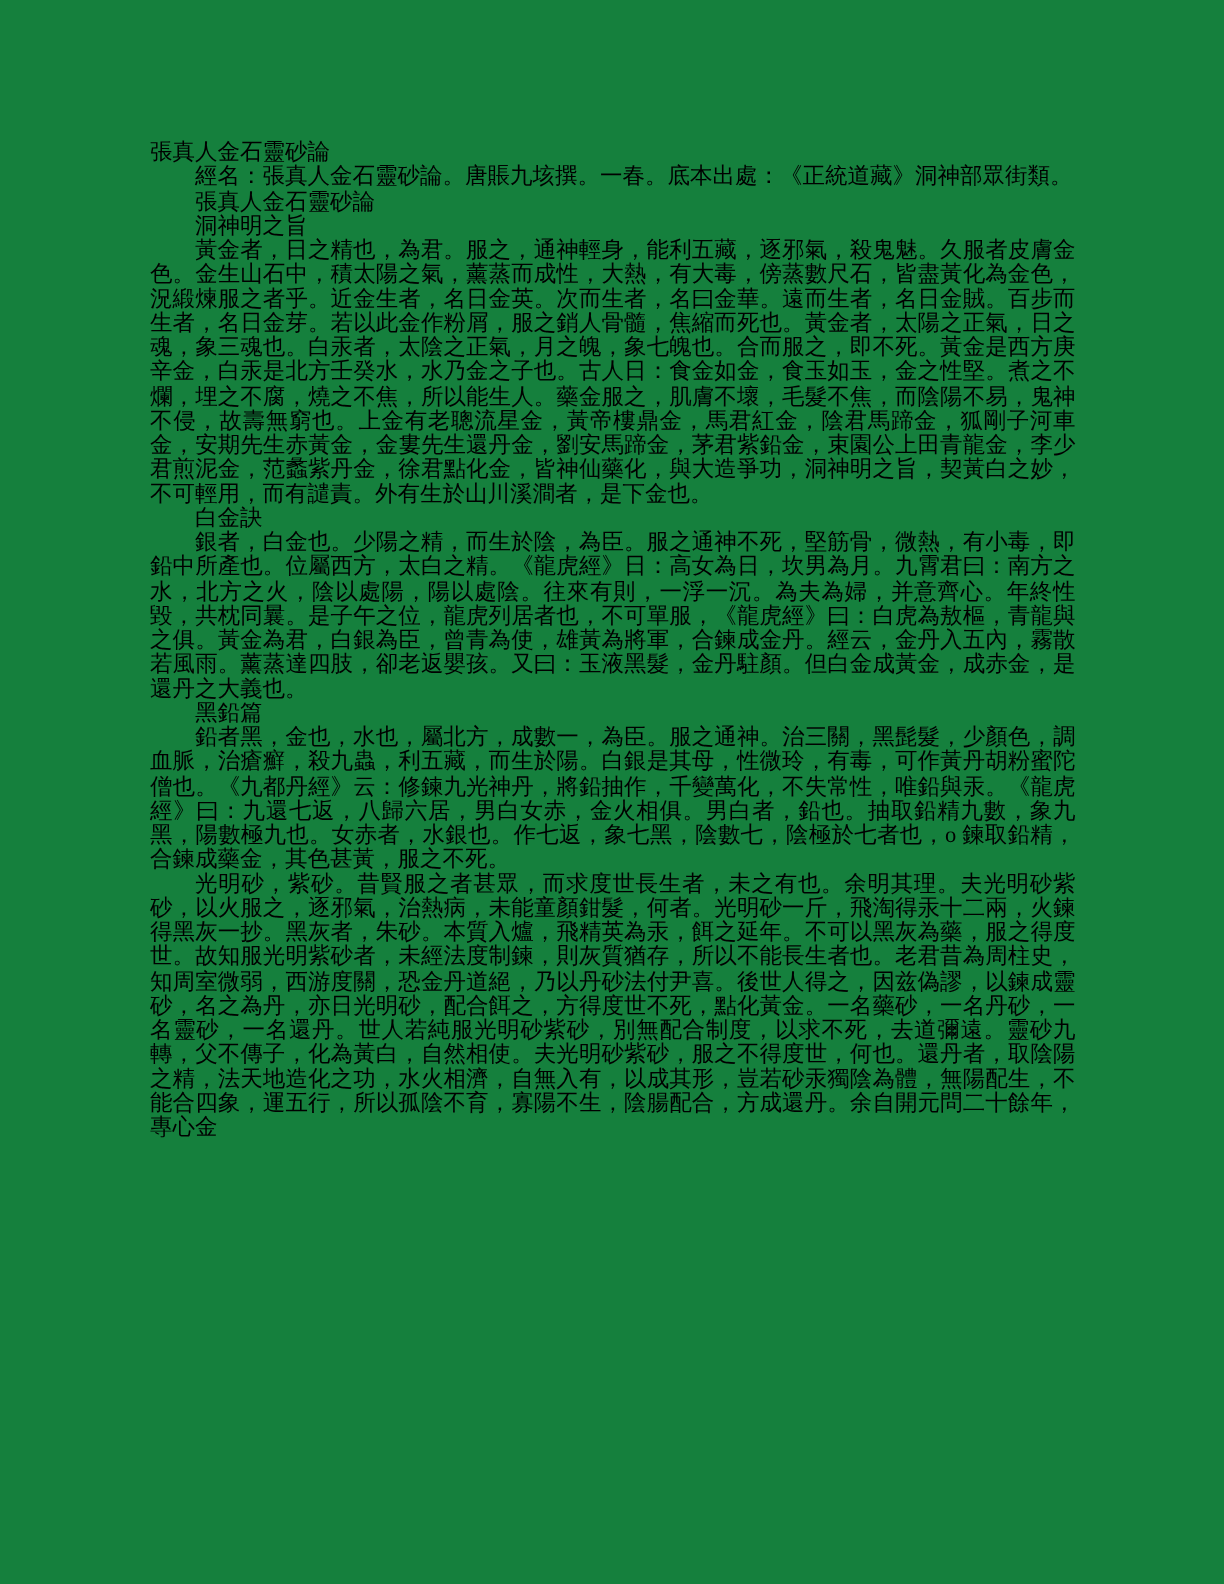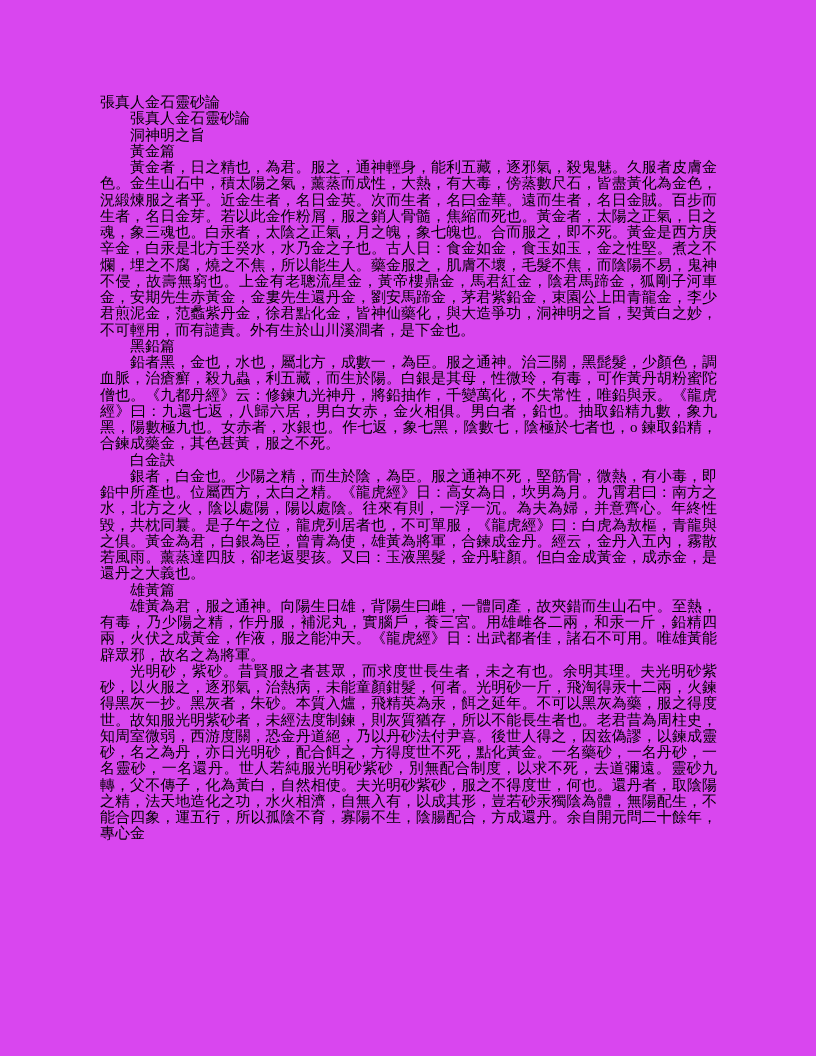--- a/index.html
+++ b/index.html
@@ -5,21 +5,21 @@
   html, body {
     margin: 0;
     padding: 0;
     background: #ffffff;
   }
   .page {
     position: relative;
     width: 816px;
     height: 1056px;
     margin: 0 auto;
-    background: #d946ef;
+    background: #15803d;
     box-sizing: border-box;
     padding: 94px 99px 0 100px;
     overflow: hidden;
   }
   .doc {
     font-family: "Liberation Serif", "DejaVu Serif", serif;
     font-size: 15px;
     line-height: 16.25px;
     color: #000000;
     text-align: justify;
@@ -36,43 +36,39 @@
   }
 </style>
 </head>
 <body>
 
 <div class="page">
   <div class="doc">
 
     <p class="no-indent">張真人金石靈砂論</p>
 
+    <p>經名：張真人金石靈砂論。唐賬九垓撰。一春。底本出處：《正統道藏》洞神部眾街類。</p>
 
     <p>張真人金石靈砂論</p>
 
     <p>洞神明之旨</p>
 
     <div>
-      <p>黃金篇</p>
       <p>黃金者，日之精也，為君。服之，通神輕身，能利五藏，逐邪氣，殺鬼魅。久服者皮膚金色。金生山石中，積太陽之氣，薰蒸而成性，大熱，有大毒，傍蒸數尺石，皆盡黃化為金色，況緞煉服之者乎。近金生者，名日金英。次而生者，名曰金華。遠而生者，名日金賊。百步而生者，名日金芽。若以此金作粉屑，服之銷人骨髓，焦縮而死也。黃金者，太陽之正氣，日之魂，象三魂也。白汞者，太陰之正氣，月之魄，象七魄也。合而服之，即不死。黃金是西方庚辛金，白汞是北方壬癸水，水乃金之子也。古人日：食金如金，食玉如玉，金之性堅。煮之不爛，埋之不腐，燒之不焦，所以能生人。藥金服之，肌膚不壞，毛髮不焦，而陰陽不易，鬼神不侵，故壽無窮也。上金有老聰流星金，黃帝樓鼎金，馬君紅金，陰君馬蹄金，狐剛子河車金，安期先生赤黃金，金婁先生還丹金，劉安馬蹄金，茅君紫鉛金，束園公上田青龍金，李少君煎泥金，范蠡紫丹金，徐君點化金，皆神仙藥化，與大造爭功，洞神明之旨，契黃白之妙，不可輕用，而有譴責。外有生於山川溪澗者，是下金也。</p>
-    </div>
-
-    <div>
-      <p>黑鉛篇</p>
-      <p>鉛者黑，金也，水也，屬北方，成數一，為臣。服之通神。治三關，黑髭髮，少顏色，調血脈，治瘡癬，殺九蟲，利五藏，而生於陽。白銀是其母，性微玲，有毒，可作黃丹胡粉蜜陀僧也。《九都丹經》云：修鍊九光神丹，將鉛抽作，千變萬化，不失常性，唯鉛與汞。《龍虎經》曰：九還七返，八歸六居，男白女赤，金火相俱。男白者，鉛也。抽取鉛精九數，象九黑，陽數極九也。女赤者，水銀也。作七返，象七黑，陰數七，陰極於七者也，o 鍊取鉛精，合鍊成藥金，其色甚黃，服之不死。</p>
     </div>
 
     <div>
       <p>白金訣</p>
       <p>銀者，白金也。少陽之精，而生於陰，為臣。服之通神不死，堅筋骨，微熱，有小毒，即鉛中所產也。位屬西方，太白之精。《龍虎經》日：高女為日，坎男為月。九霄君曰：南方之水，北方之火，陰以處陽，陽以處陰。往來有則，一浮一沉。為夫為婦，并意齊心。年終性毀，共枕同曩。是子午之位，龍虎列居者也，不可單服，《龍虎經》曰：白虎為敖樞，青龍與之俱。黃金為君，白銀為臣，曾青為使，雄黃為將軍，合鍊成金丹。經云，金丹入五內，霧散若風雨。薰蒸達四肢，卻老返嬰孩。又曰：玉液黑髮，金丹駐顏。但白金成黃金，成赤金，是還丹之大義也。</p>
     </div>
 
     <div>
-      <p>雄黃篇</p>
-      <p>雄黃為君，服之通神。向陽生日雄，背陽生曰雌，一體同產，故夾錯而生山石中。至熱，有毒，乃少陽之精，作丹服，補泥丸，實腦戶，養三宮。用雄雌各二兩，和汞一斤，鉛精四兩，火伏之成黃金，作液，服之能沖天。《龍虎經》日：出武都者佳，諸石不可用。唯雄黃能辟眾邪，故名之為將軍。</p>
+      <p>黑鉛篇</p>
+      <p>鉛者黑，金也，水也，屬北方，成數一，為臣。服之通神。治三關，黑髭髮，少顏色，調血脈，治瘡癬，殺九蟲，利五藏，而生於陽。白銀是其母，性微玲，有毒，可作黃丹胡粉蜜陀僧也。《九都丹經》云：修鍊九光神丹，將鉛抽作，千變萬化，不失常性，唯鉛與汞。《龍虎經》曰：九還七返，八歸六居，男白女赤，金火相俱。男白者，鉛也。抽取鉛精九數，象九黑，陽數極九也。女赤者，水銀也。作七返，象七黑，陰數七，陰極於七者也，o 鍊取鉛精，合鍊成藥金，其色甚黃，服之不死。</p>
     </div>
+
 
     <div>
       <p>光明砂，紫砂。昔賢服之者甚眾，而求度世長生者，未之有也。余明其理。夫光明砂紫砂，以火服之，逐邪氣，治熱病，未能童顏鉗髮，何者。光明砂一斤，飛淘得汞十二兩，火鍊得黑灰一抄。黑灰者，朱砂。本質入爐，飛精英為汞，餌之延年。不可以黑灰為藥，服之得度世。故知服光明紫砂者，未經法度制鍊，則灰質猶存，所以不能長生者也。老君昔為周柱史，知周室微弱，西游度關，恐金丹道絕，乃以丹砂法付尹喜。後世人得之，因兹偽謬，以鍊成靈砂，名之為丹，亦日光明砂，配合餌之，方得度世不死，點化黃金。一名藥砂，一名丹砂，一名靈砂，一名還丹。世人若純服光明砂紫砂，別無配合制度，以求不死，去道彌遠。靈砂九轉，父不傳子，化為黃白，自然相使。夫光明砂紫砂，服之不得度世，何也。還丹者，取陰陽之精，法天地造化之功，水火相濟，自無入有，以成其形，豈若砂汞獨陰為體，無陽配生，不能合四象，運五行，所以孤陰不育，寡陽不生，陰腸配合，方成還丹。余自開元問二十餘年，專心金</p>
     </div>
 
   </div>
 </div>
 
 </body></html>

